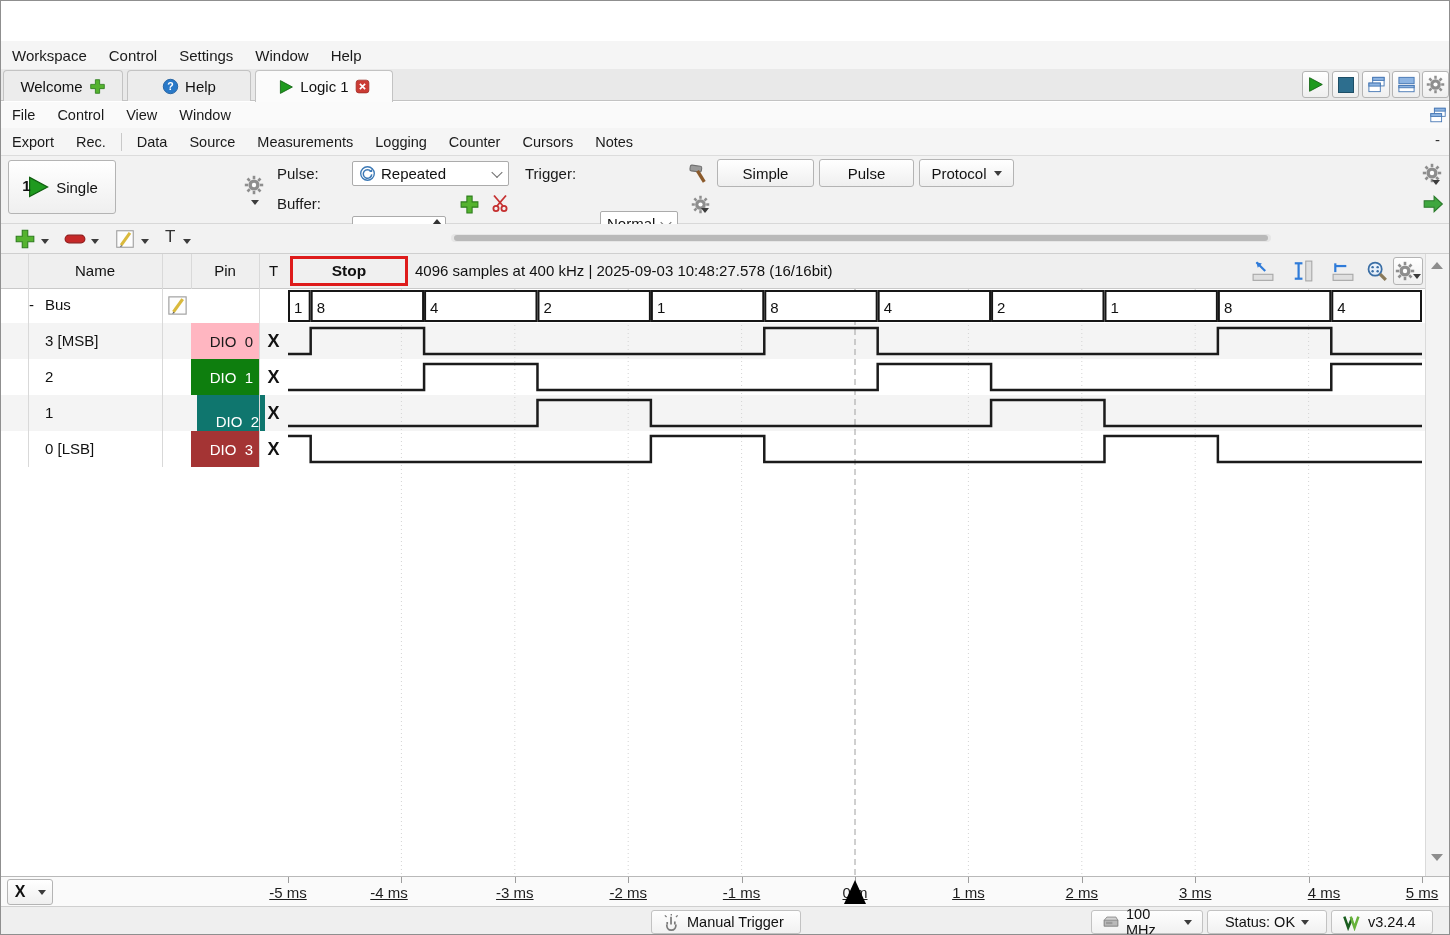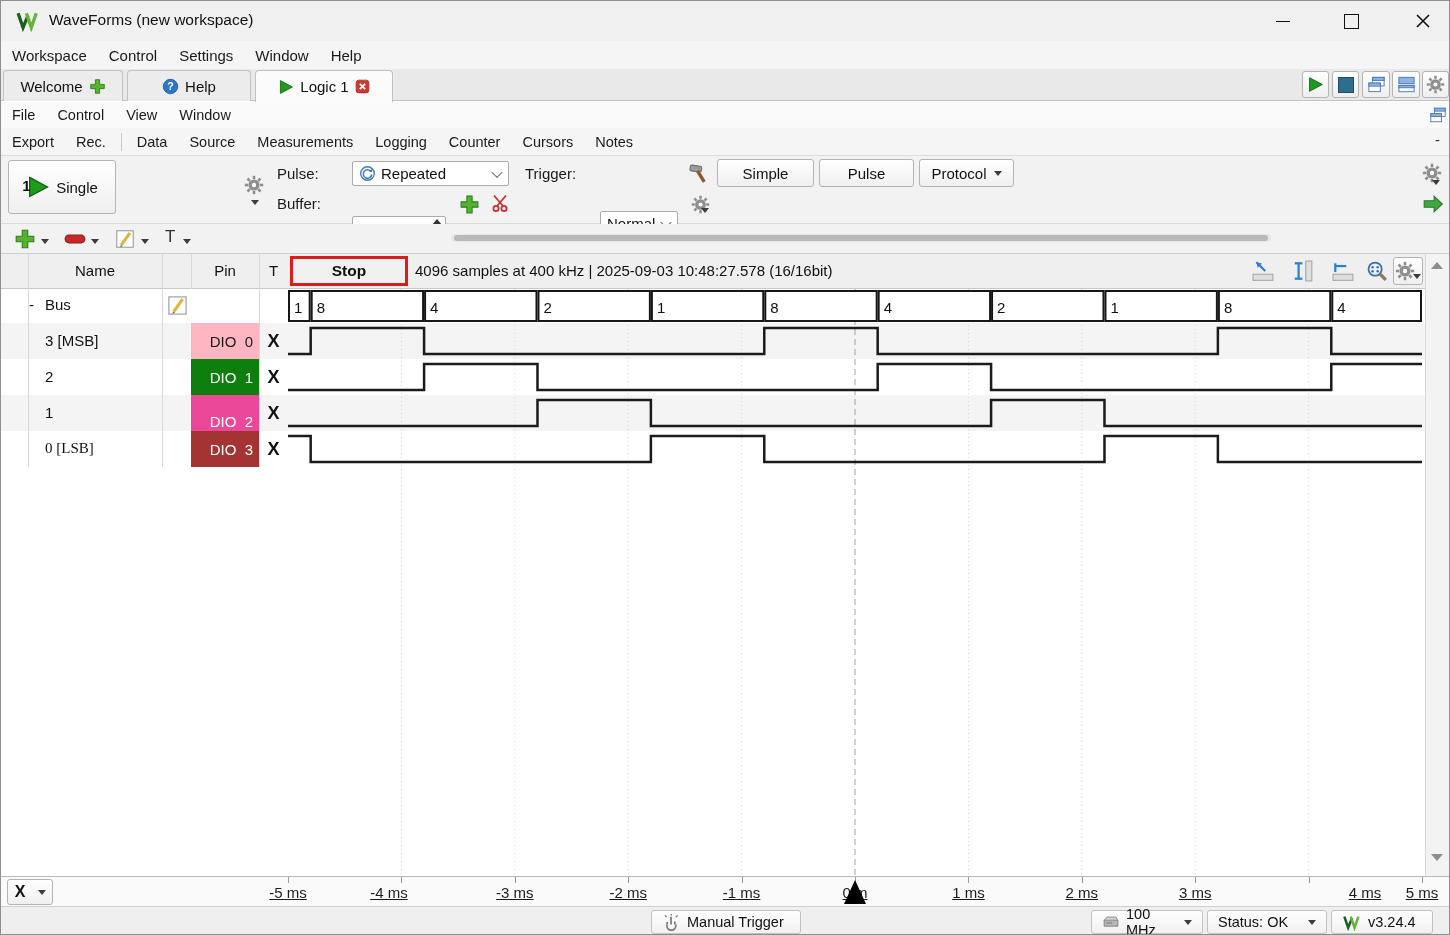--- a/index.html
+++ b/index.html
@@ -139,39 +139,20 @@
           <line x1="16" y1="2.5" x2="7" y2="13"></line>
           <circle cx="6" cy="15.5" r="2.6"></circle>
           <circle cx="14" cy="15.5" r="2.6"></circle>
         </g>
       </symbol>
   </defs>
 </svg>
 
 <div id="app">
 
-  <div class="abs row" style="left:0;top:0;width:1448px;height:40px;background:#f0f0f0;">
-    <span class="abs icbtn" style="left:14px;top:8px;width:26px;height:24px;">
-        <svg width="26" height="22">
-          <use href="#i-wlogo"></use>
-        </svg>
-      </span>
-    <span class="abs" style="left:48px;top:10px;font-size:15.5px;">WaveForms (new workspace)</span>
-    <span class="abs icbtn" style="left:1262px;top:0;width:40px;height:40px;">
-        <span style="width:14px;height:0;border-top:1.6px solid #111;"></span>
-      </span>
-    <span class="abs icbtn" style="left:1330px;top:0;width:40px;height:40px;">
-        <span style="width:13px;height:13px;border:1.6px solid #111;"></span>
-      </span>
-    <span class="abs icbtn" style="left:1400px;top:0;width:44px;height:40px;">
-        <svg width="16" height="16">
-          <path d="M2 2l12 12M14 2L2 14" stroke="#111" stroke-width="1.6"></path>
-        </svg>
-      </span>
-  </div>
 
   <div class="abs row" style="left:0;top:40px;width:1448px;height:28px;background:#f5f5f5;">
     <span class="mi">Workspace</span>
     <span class="mi">Control</span>
     <span class="mi">Settings</span>
     <span class="mi">Window</span>
     <span class="mi">Help</span>
   </div>
 
   <div class="abs" style="left:0;top:68px;width:1448px;height:32px;background:#e9e9e9;border-bottom:1px solid #c3c3c3;">
@@ -456,25 +437,25 @@
     <div class="pin abs" style="left: 190px; top: 0px; width: 68px; height: 36px; background: rgb(255, 182, 193); color: rgb(26, 26, 26); padding-left: 46px;">DIO  0</div>
     <span class="xmark abs" style="left:258px;top:0;width:29px;height:36px;">X</span>
   </div>
   <div class="abs" style="left:0;top:358px;width:1424px;height:36px;background:#ffffff;">
     <span class="abs" style="left:44px;top:9px;font-size:15px;">2</span>
     <div class="pin abs" style="left: 190px; top: 0px; width: 68px; height: 36px; background: rgb(14, 126, 14); color: rgb(255, 255, 255);">DIO  1</div>
     <span class="xmark abs" style="left:258px;top:0;width:29px;height:36px;">X</span>
   </div>
   <div class="abs" style="left:0;top:394px;width:1424px;height:36px;background:#f4f4f4;">
     <span class="abs" style="left:44px;top:9px;font-size:15px;">1</span>
-    <div class="pin abs" style="left: 190px; top: 0px; width: 68px; height: 52px; background: #ec4899; color: rgb(255, 255, 255);">DIO  2</div>
+    <div class="pin abs" style="left: 196px; top: 0px; width: 68px; height: 52px; background: #0f766e; color: rgb(255, 255, 255);">DIO  2</div>
     <span class="xmark abs" style="left:258px;top:0;width:29px;height:36px;">X</span>
   </div>
   <div class="abs" style="left:0;top:430px;width:1424px;height:36px;background:#ffffff;">
-    <span class="abs" style="left:44px;top:9px;font-size:15px;font-family:Liberation Serif, serif;">0 [LSB]</span>
+    <span class="abs" style="left:44px;top:9px;font-size:15px;">0 [LSB]</span>
     <div class="pin abs" style="left: 190px; top: 0px; width: 68px; height: 36px; background: rgb(164, 52, 52); color: rgb(255, 255, 255);">DIO  3</div>
     <span class="xmark abs" style="left:258px;top:0;width:29px;height:36px;">X</span>
   </div>
 
   <div class="vsep" style="left:27px;top:253px;height:213px;"></div>
   <div class="vsep" style="left:161px;top:253px;height:213px;"></div>
   <div class="vsep" style="left:190px;top:253px;height:35px;"></div>
   <div class="vsep" style="left:258px;top:253px;height:213px;"></div>
 
   <div class="abs" style="left:287px;top:288px;width:1134px;height:587px;">
@@ -541,21 +522,21 @@
         <div class="ticklbl" style="left:453.6px">-1 ms</div>
         <div class="tickstub" style="left:567px"></div>
         <div class="ticklbl" style="left:567px">0 m</div>
         <div class="tickstub" style="left:680.4px"></div>
         <div class="ticklbl" style="left:680.4px">1 ms</div>
         <div class="tickstub" style="left:793.8px"></div>
         <div class="ticklbl" style="left:793.8px">2 ms</div>
         <div class="tickstub" style="left:907.2px"></div>
         <div class="ticklbl" style="left:907.2px">3 ms</div>
         <div class="tickstub" style="left:1020.6px"></div>
-        <div class="ticklbl" style="left:1077px">4 ms</div>
+        <div class="ticklbl" style="left:1036px">4 ms</div>
         <div class="tickstub" style="left:1134px"></div>
         <div class="ticklbl" style="left:1134px">5 ms</div>
         <div style="position:absolute;left:556px;top:3px;width:0;height:0;border-left:11px solid transparent;border-right:11px solid transparent;border-bottom:24px solid #000;"></div>
       </div>
   </div>
 
   <div class="abs" style="left:0;top:905px;width:1448px;height:29px;background:#efefef;border-top:1px solid #cfcfcf;">
     <div class="sbbtn abs" style="left:650px;top:3px;width:150px;">
       <span class="icbtn">
           <svg width="19" height="19">
@@ -566,21 +547,21 @@
     </div>
     <div class="sbbtn abs" style="left:1090px;top:3px;width:112px;">
       <span class="icbtn">
           <svg width="18" height="18">
             <use href="#i-device"></use>
           </svg>
         </span>
       <span>100 MHz</span>
       <span class="darr"></span>
     </div>
-    <div class="sbbtn abs" style="left:1206px;top:3px;width:120px;justify-content:space-between;">
+    <div class="sbbtn abs" style="left:1206px;top:3px;width:120px;justify-content:center;">
       <span>Status: OK</span>
       <span class="darr"></span>
     </div>
     <div class="sbbtn abs" style="left:1330px;top:3px;width:102px;">
       <span class="icbtn">
           <svg width="20" height="17">
             <use href="#i-wlogo"></use>
           </svg>
         </span>
       <span>v3.24.4</span>

